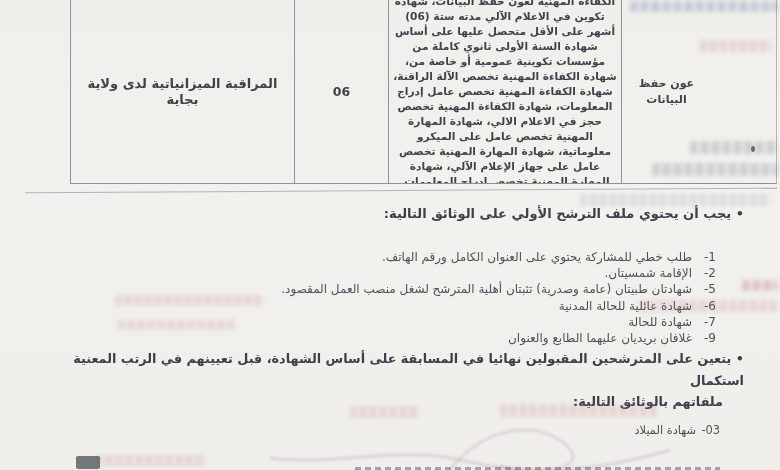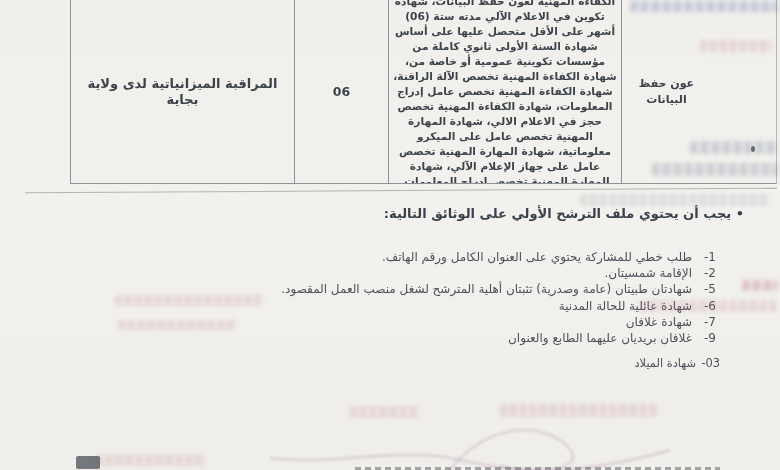--- a/index.html
+++ b/index.html
@@ -85,26 +85,30 @@
     <div class="b-item">
       <span class="num">2-</span><span>الإقامة شمسيتان.</span>
     </div>
     <div class="b-item">
       <span class="num">5-</span><span>شهادتان طبيتان (عامة وصدرية) تثبتان أهلية المترشح لشغل منصب العمل المقصود.</span>
     </div>
     <div class="b-item">
       <span class="num">6-</span><span>شهادة عائلية للحالة المدنية</span>
     </div>
     <div class="b-item">
-      <span class="num">7-</span><span>شهادة غلافان</span>
+      <span class="num">7-</span><span>شهادة للحالة</span>
     </div>
     <div class="b-item">
       <span class="num">9-</span><span>غلافان بريديان عليهما الطابع والعنوان</span>
     </div>
 
+    <div class="h-bullet2">
+      <span>• يتعين على المترشحين المقبولين نهائيا في المسابقة على أساس الشهادة، قبل تعيينهم في الرتب المعنية استكمال</span>
+      <span class="l2">ملفاتهم بالوثائق التالية:</span>
+    </div>
 
     <div class="final-items">
       <div class="f-item">
         <span class="num">03-</span><span>شهادة الميلاد</span>
       </div>
 
     </div>
   </div>
 
   <div class="bleed b-blue" style="left:630px;top:1px;width:148px;height:11px;"></div>

